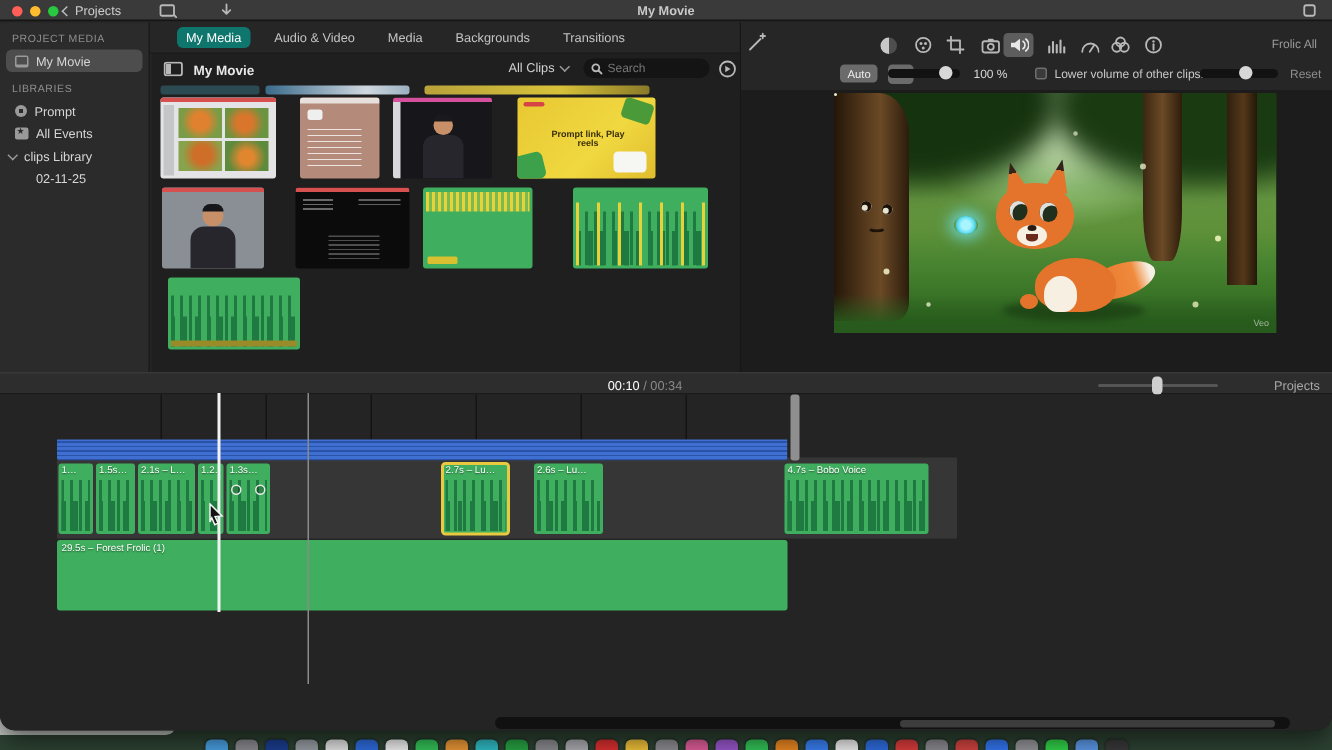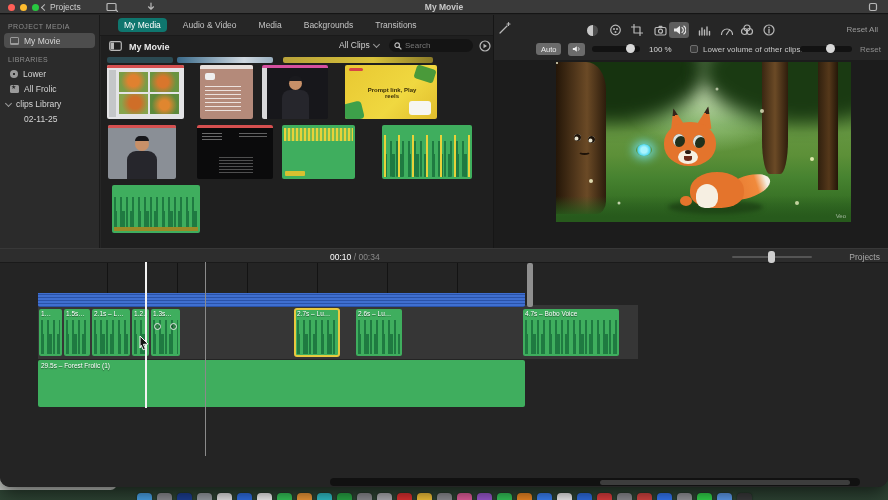--- a/index.html
+++ b/index.html
@@ -65,34 +65,34 @@
       repeating-linear-gradient(90deg,#e8d23a 0 2px,transparent 2px 14px) left bottom/100% 100% no-repeat,
       repeating-linear-gradient(90deg,#1f7a41 0 2px,transparent 2px 6px) left bottom/100% 85% no-repeat,
       repeating-linear-gradient(90deg,#1f7a41 0 3px,transparent 3px 8px) left bottom/100% 55% no-repeat; }
 
   
   #adjust { position:absolute; left:494px; top:15px; width:394px; height:45px; background:#262626; }
   .adj-ic { position:absolute; top:7px; width:20px; height:16px; display:flex; align-items:center; justify-content:center; border-radius:3px; }
   .adj-ic.sel { background:#5d5d5d; }
   #reset-all { position:absolute; right:10px; top:10px; font-size:8px; color:#9a9a9a; }
   #vol-row { position:absolute; left:494px; top:40px; width:394px; height:20px; color:#c8c8c8; font-size:8px; }
-  .pill { position:absolute; background:#6b6b6b; color:#eee; border-radius:3px; font-size:7.5px; padding:1.5px 5px; top:3px; }
+  .pill { position:absolute; background:#6b6b6b; color:#eee; border-radius:3px; font-size:7.5px; padding:1.5px 5px; top:3px;margin-left:24px; }
   .slider { position:absolute; height:6px; background:#121212; border-radius:3px; top:6px; }
   .knob { position:absolute; top:-2px; width:9px; height:9px; border-radius:50%; background:#d8d8d8; }
   .checkbox { position:absolute; width:8px; height:8px; border:1px solid #6e6e6e; background:#3a3a3a; border-radius:2px; top:5px; }
 
   
   #preview-zone { position:absolute; left:494px; top:60px; width:394px; height:188px; background:#1c1c1c; }
   #video { position:absolute; left:62px; top:2px; width:295px; height:160px; overflow:hidden; background:#0a120a; }
   .pv { position:absolute; }
   #transport { position:absolute; left:0; top:162px; width:394px; height:26px; display:flex; align-items:center; }
 
   
   #timebar { position:absolute; left:0; top:248px; width:888px; height:15px; background:#2d2d2d; border-top:1px solid #383838; border-bottom:1px solid #1a1a1a; }
-  #timecode { position:absolute; left:330px; top:3px; width:200px; font-size:8.5px; color:#ffffff; }
+  #timecode { position:absolute; left:330px; top:3px; width:200px; text-align:center; font-size:8.5px; color:#ffffff; }
   #timecode .total { color:#8a8a8a; }
   #tl-zoom { position:absolute; left:732px; top:7px; width:80px; height:2px; background:#555; border-radius:1px; }
   #tl-zoom .zknob { position:absolute; left:36px; top:-5px; width:7px; height:12px; border-radius:3px; background:#cfcfcf; }
   #settings-btn { position:absolute; right:8px; top:3px; font-size:8.5px; color:#a8a8a8; }
 
   
   #timeline { position:absolute; left:0; top:263px; width:888px; height:224px; background:#242424; }
   #clip-band { position:absolute; left:38px; top:42px; width:600px; height:54px; background:#363636; }
   #filmstrip { position:absolute; left:38px; top:0; width:487px; height:44px; border-radius:2px; overflow:hidden; display:flex; }
   .frame { flex:0 0 70px; height:30px; border-right:1px solid rgba(0,0,0,.45); background:
@@ -201,25 +201,25 @@
 
   <div id="sidebar">
     <div class="sb-head">PROJECT MEDIA</div>
     <div class="sb-item sel">
       <span class="sb-ic film"></span>
       <span>My Movie</span>
     </div>
     <div class="sb-head">LIBRARIES</div>
     <div class="sb-item">
       <span class="sb-ic round"></span>
-      <span>Lower</span>
+      <span>Prompt</span>
     </div>
     <div class="sb-item">
       <span class="sb-ic star"></span>
-      <span>All Frolic</span>
+      <span>All Events</span>
     </div>
     <div class="sb-item" style="padding-left:6px">
       <span class="chev-down"></span>
       <span>clips Library</span>
     </div>
     <div class="sb-item" style="padding-left:24px">
       <span>02-11-25</span>
     </div>
   </div>
 
@@ -363,21 +363,21 @@
           <circle cx="9.5" cy="7.5" r="3" class="icon-stroke"></circle>
         </svg>
     </span>
     <span class="adj-ic" style="left:265px">
       <svg width="12" height="12" viewBox="0 0 12 12">
           <circle cx="6" cy="6" r="5" class="icon-stroke"></circle>
           <circle cx="6" cy="3.6" r="0.8" fill="#b8b8b8"></circle>
           <path d="M6 5.5V9" stroke="#b8b8b8" stroke-width="1.3" stroke-linecap="round"></path>
         </svg>
     </span>
-    <span id="reset-all">Reset All</span>
+    <span id="reset-all">Frolic All</span>
   </div>
 
   <div id="vol-row">
     <span class="pill" style="left:42px">Auto</span>
     <span class="pill" style="left:74px;padding:1.5px 4px">
       <svg width="9" height="8" viewBox="0 0 13 12" style="display:inline-block">
           <path d="M1 4.5h2.5L7 1.8v8.4L3.5 7.5H1z" fill="#eee"></path>
           <path d="M9 3.5c1.8 1.2 1.8 3.8 0 5" stroke="#eee" stroke-width="1.2" fill="none"></path>
         </svg>
     </span>

